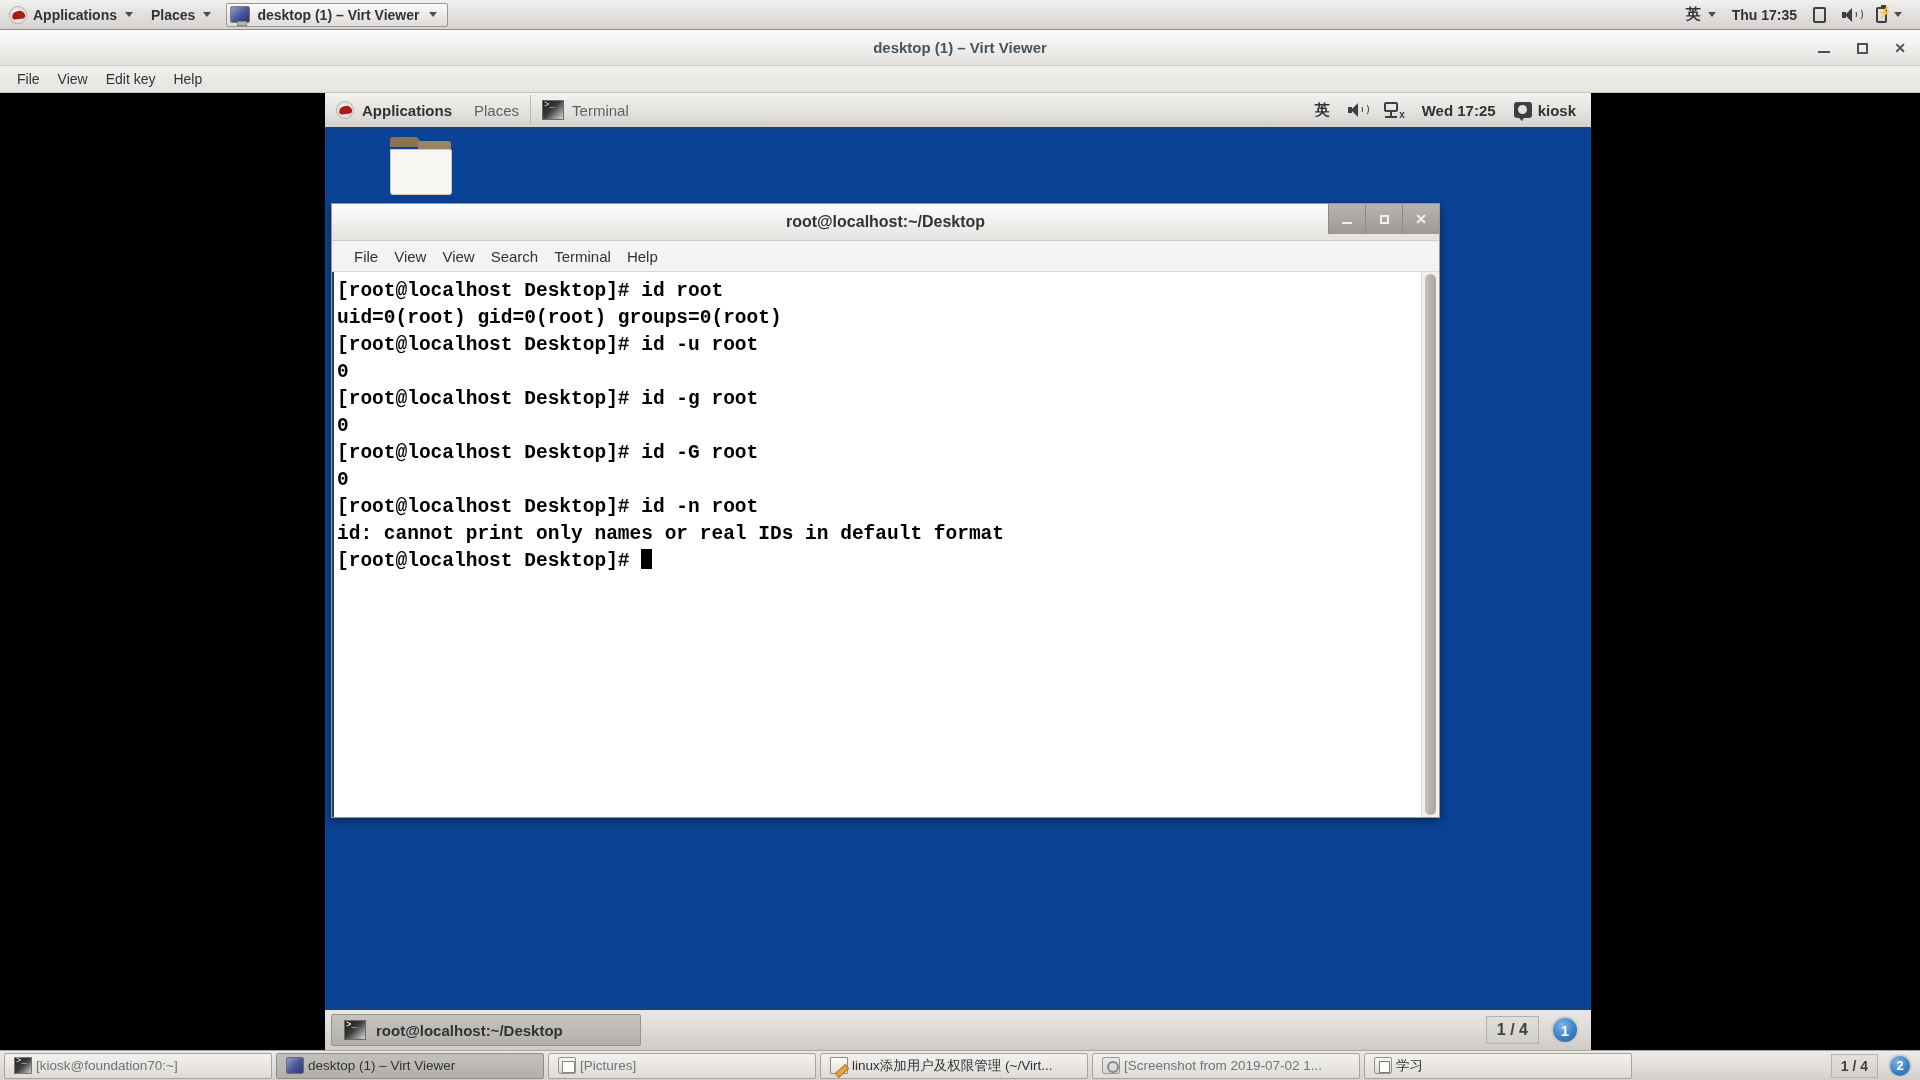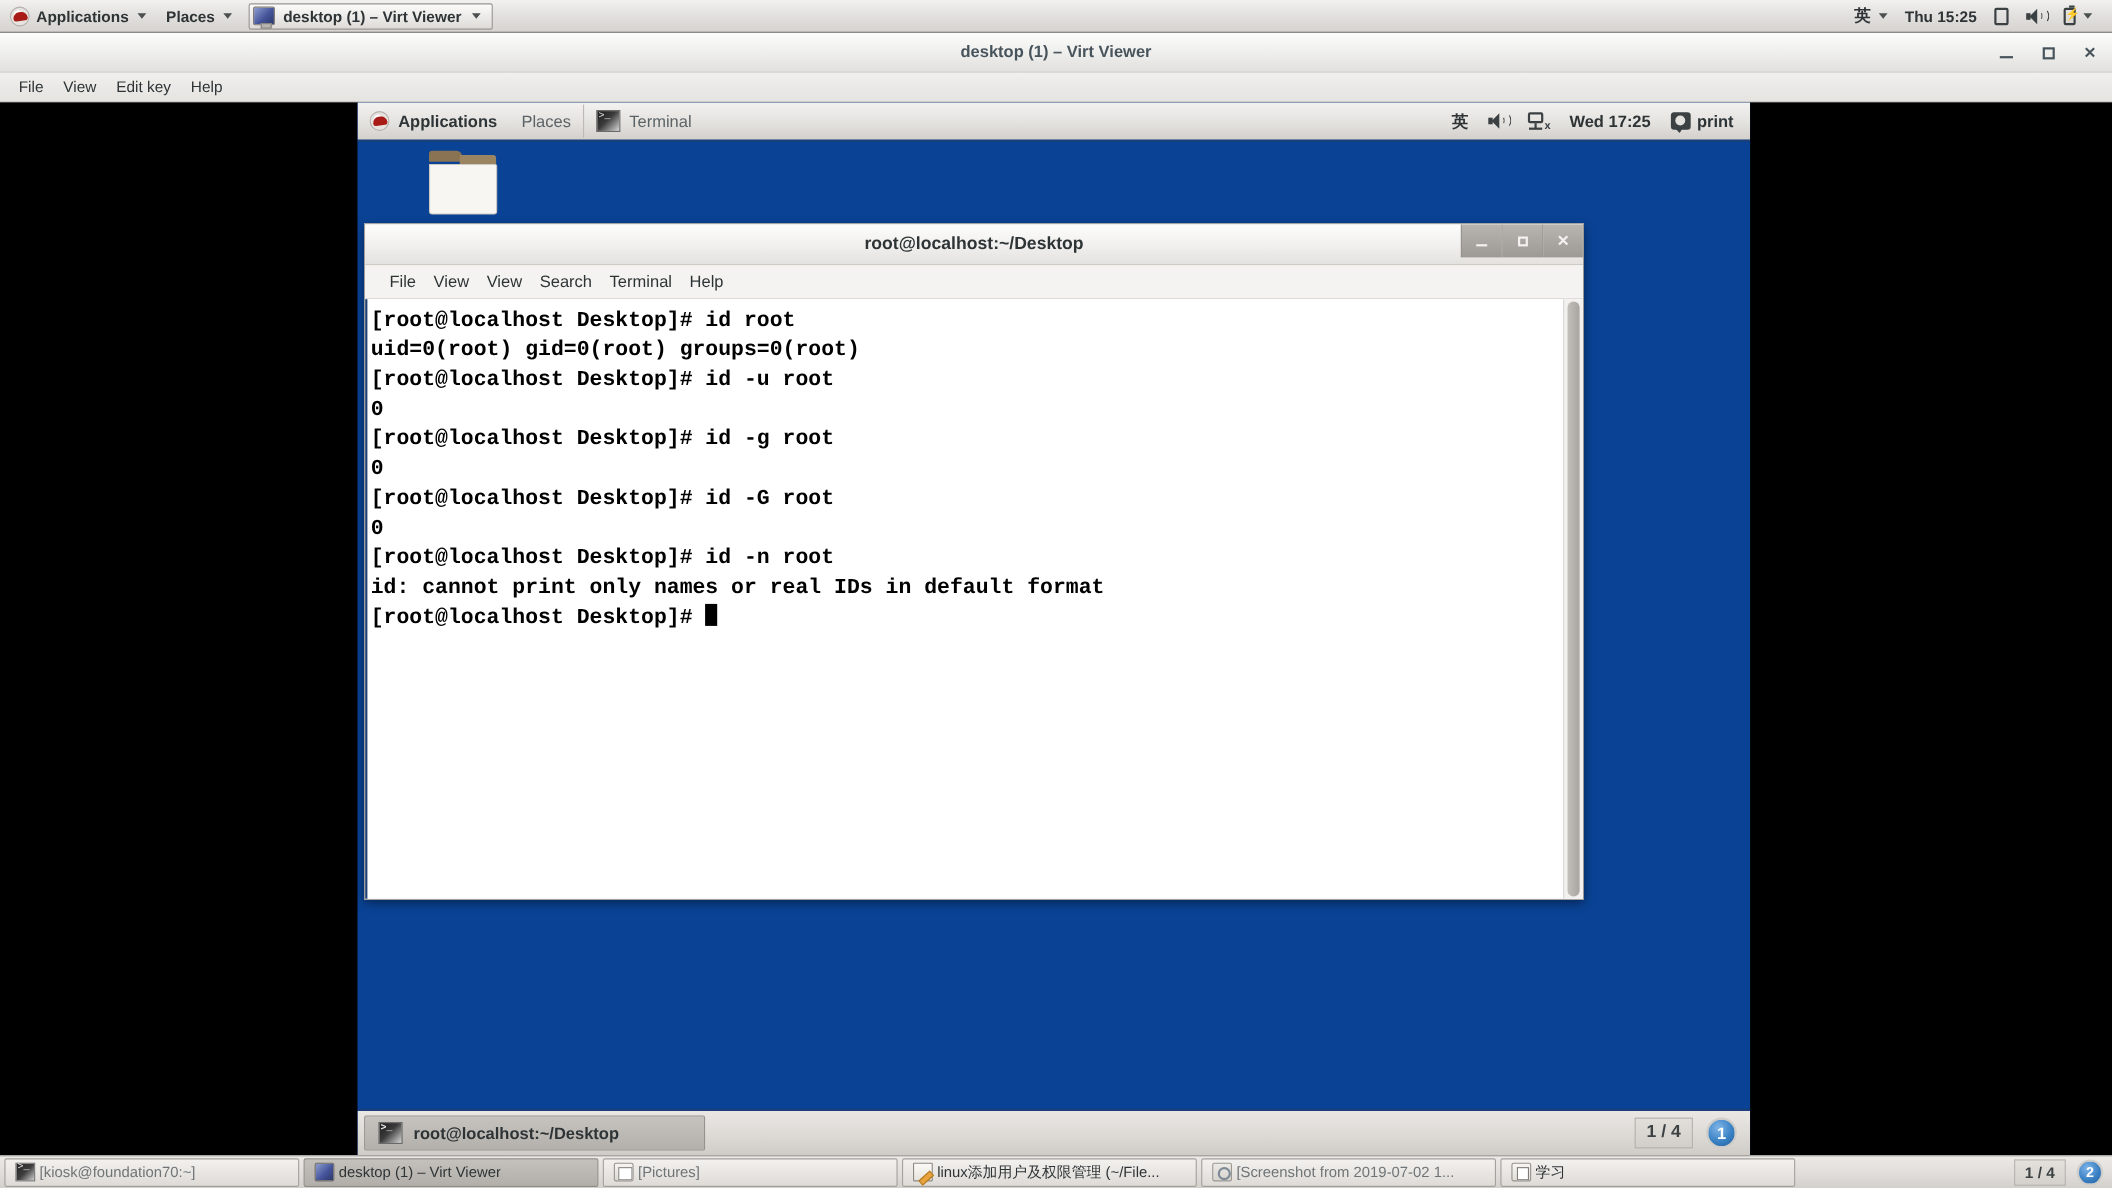--- a/index.html
+++ b/index.html
@@ -402,21 +402,21 @@
       <span>desktop (1) – Virt Viewer</span>
       <span class="caret-down"></span>
     </div>
     <div class="spacer"></div>
     <div class="tray">
       <div class="ti">
         <span class="ime-glyph">英</span>
         <span class="caret-down"></span>
       </div>
       <div class="ti">
-        <span>Thu 15:25</span>
+        <span>Thu 17:35</span>
       </div>
       <div class="ti">
         <span class="icon-screen"></span>
       </div>
       <div class="ti">
         <span class="icon-speaker">
           <span class="body"></span>
             <span class="cone"></span>
             <span class="w1"></span>
             <span class="w2"></span>
@@ -486,21 +486,21 @@
                   <span class="st"></span>
                   <span class="bs"></span>
                   <span class="xx">x</span>
               </span>
             </div>
             <div class="gt">
               <span>Wed 17:25</span>
             </div>
             <div class="gt">
               <span class="icon-user"></span>
-              <span>print</span>
+              <span>kiosk</span>
             </div>
           </div>
         </div>
 
         <div class="desk-folder">
           <span class="tab"></span>
             <span class="tab2"></span>
             <span class="body"></span>
         </div>
 
@@ -567,21 +567,21 @@
     <div class="h-task active">
       <span class="h-ico ico-monitor"></span>
       <span class="lbl">desktop (1) – Virt Viewer</span>
     </div>
     <div class="h-task dim">
       <span class="h-ico ico-pictures"></span>
       <span class="lbl">[Pictures]</span>
     </div>
     <div class="h-task">
       <span class="h-ico ico-gedit"></span>
-      <span class="lbl">linux添加用户及权限管理 (~/File...</span>
+      <span class="lbl">linux添加用户及权限管理 (~/Virt...</span>
     </div>
     <div class="h-task dim">
       <span class="h-ico ico-shot"></span>
       <span class="lbl">[Screenshot from 2019-07-02 1...</span>
     </div>
     <div class="h-task">
       <span class="h-ico ico-study"></span>
       <span class="lbl">学习</span>
     </div>
     <div class="hspacer"></div>

